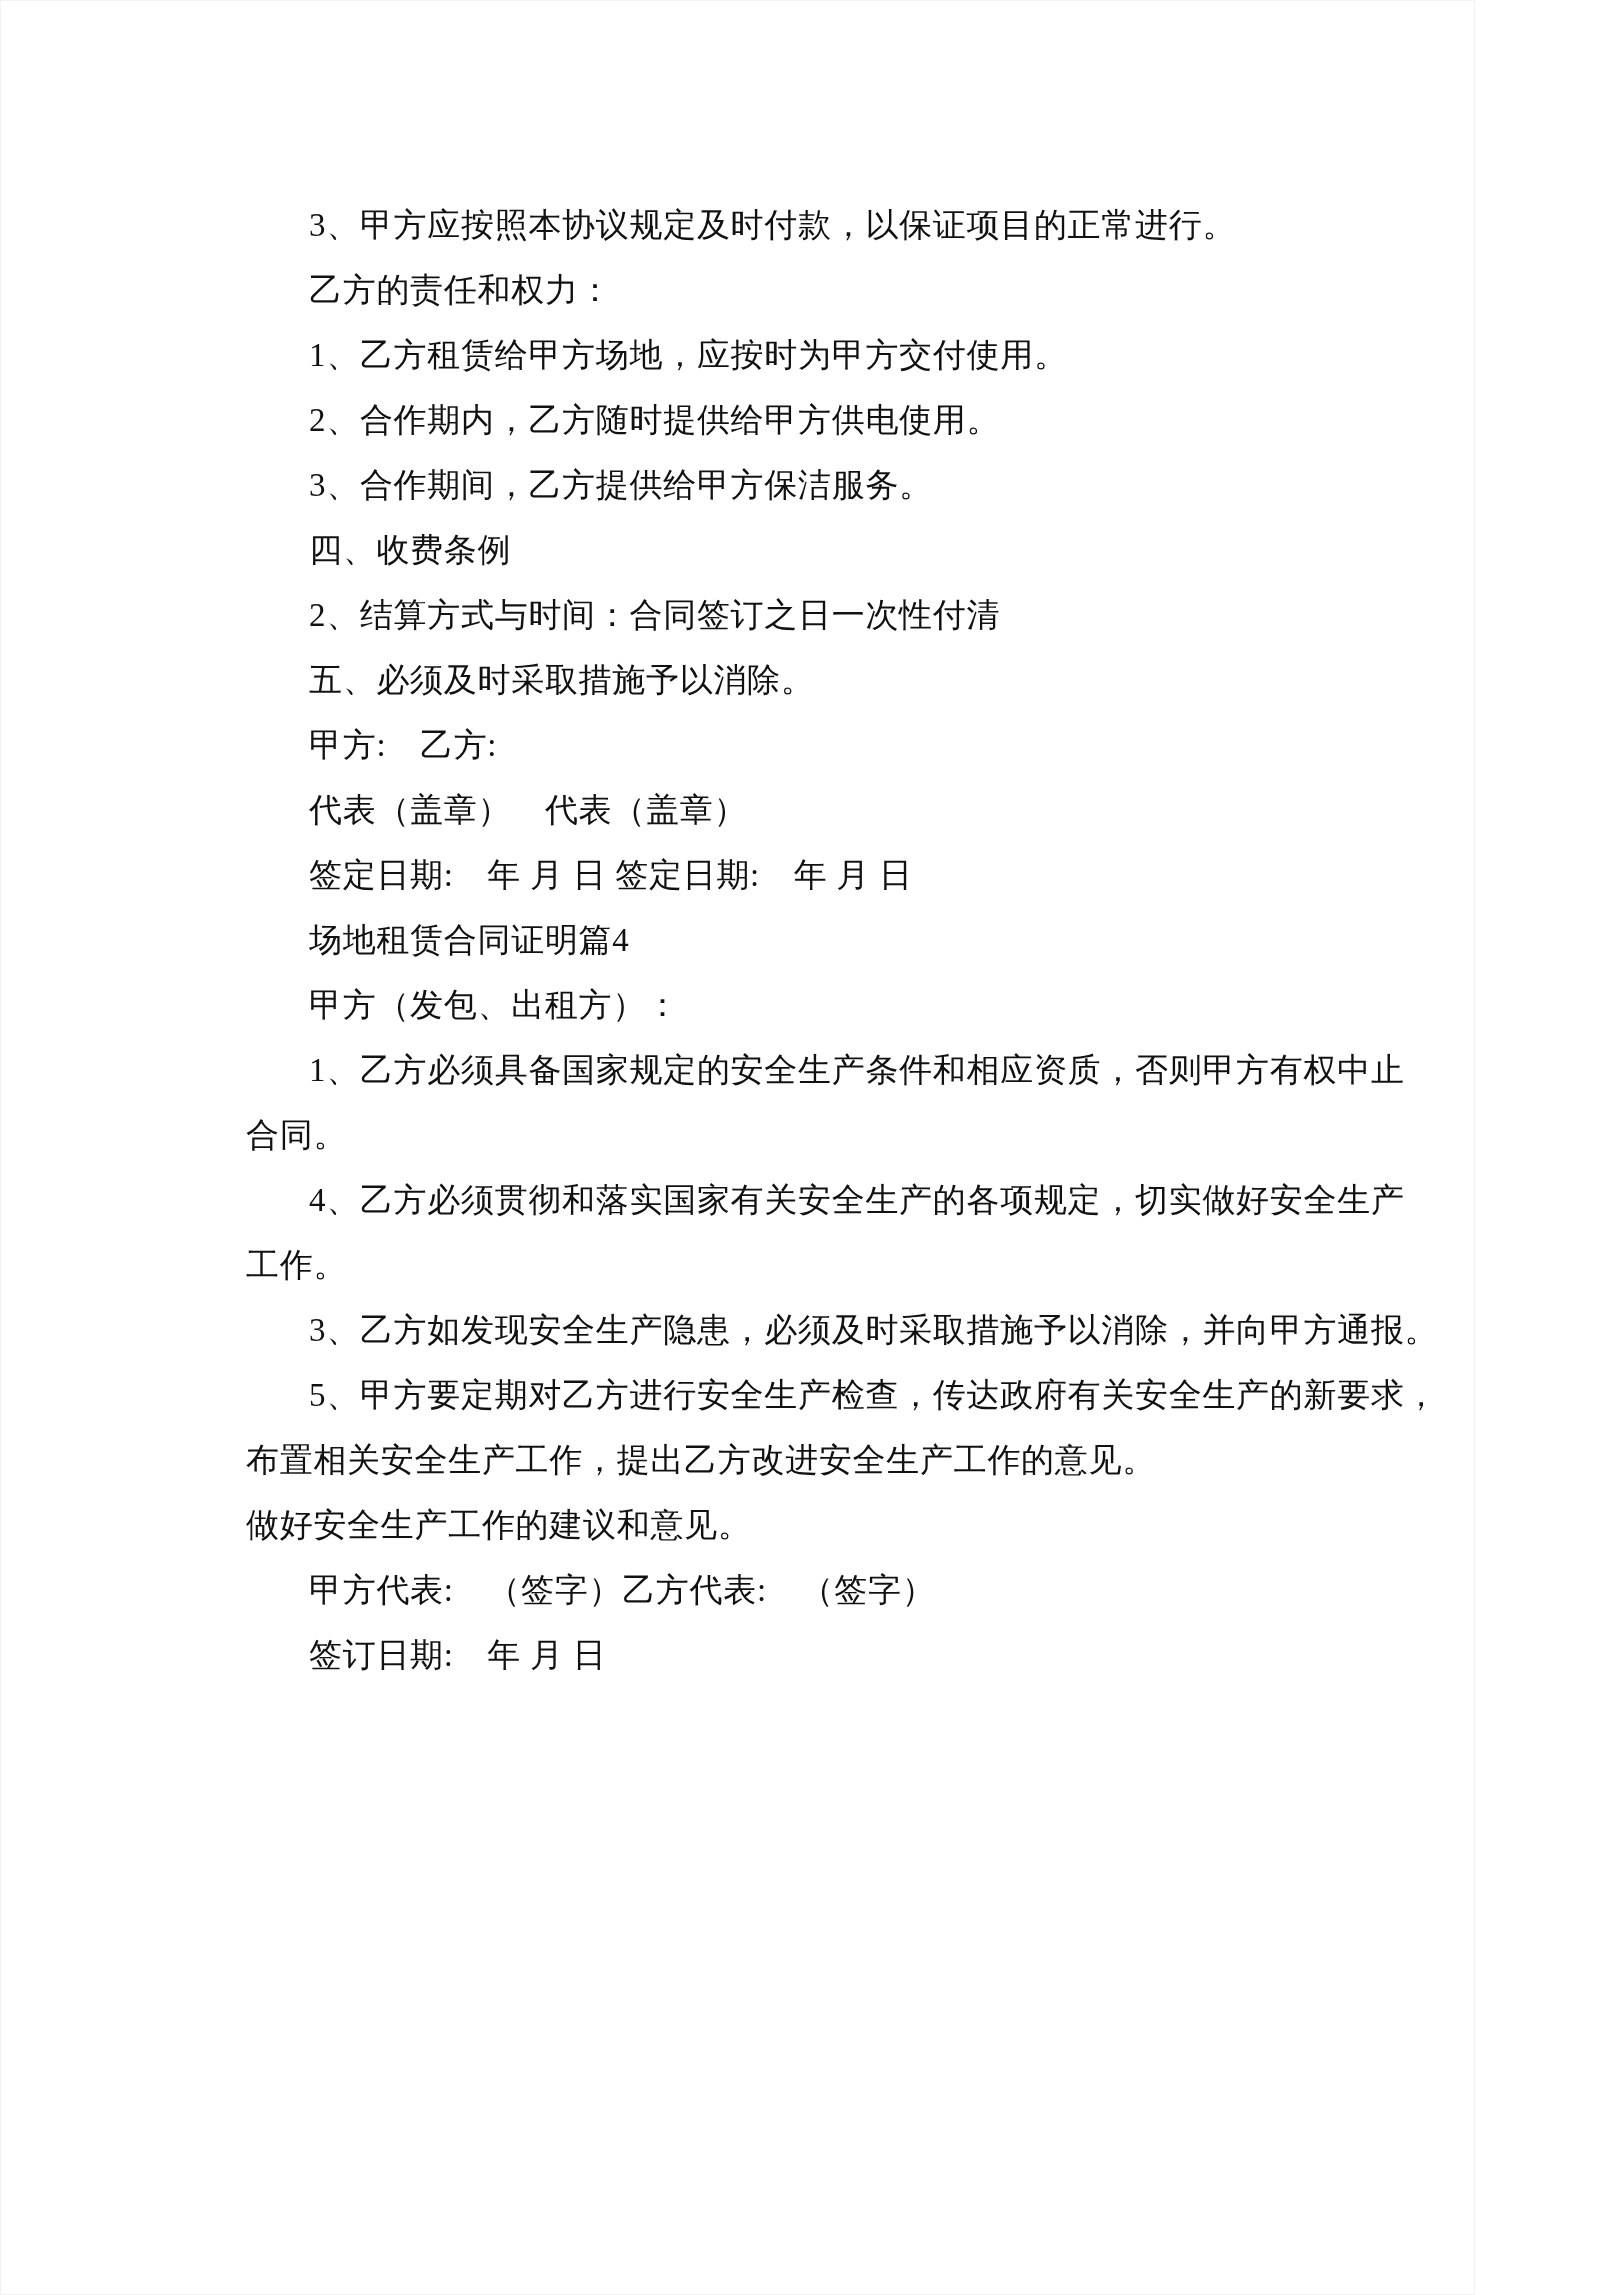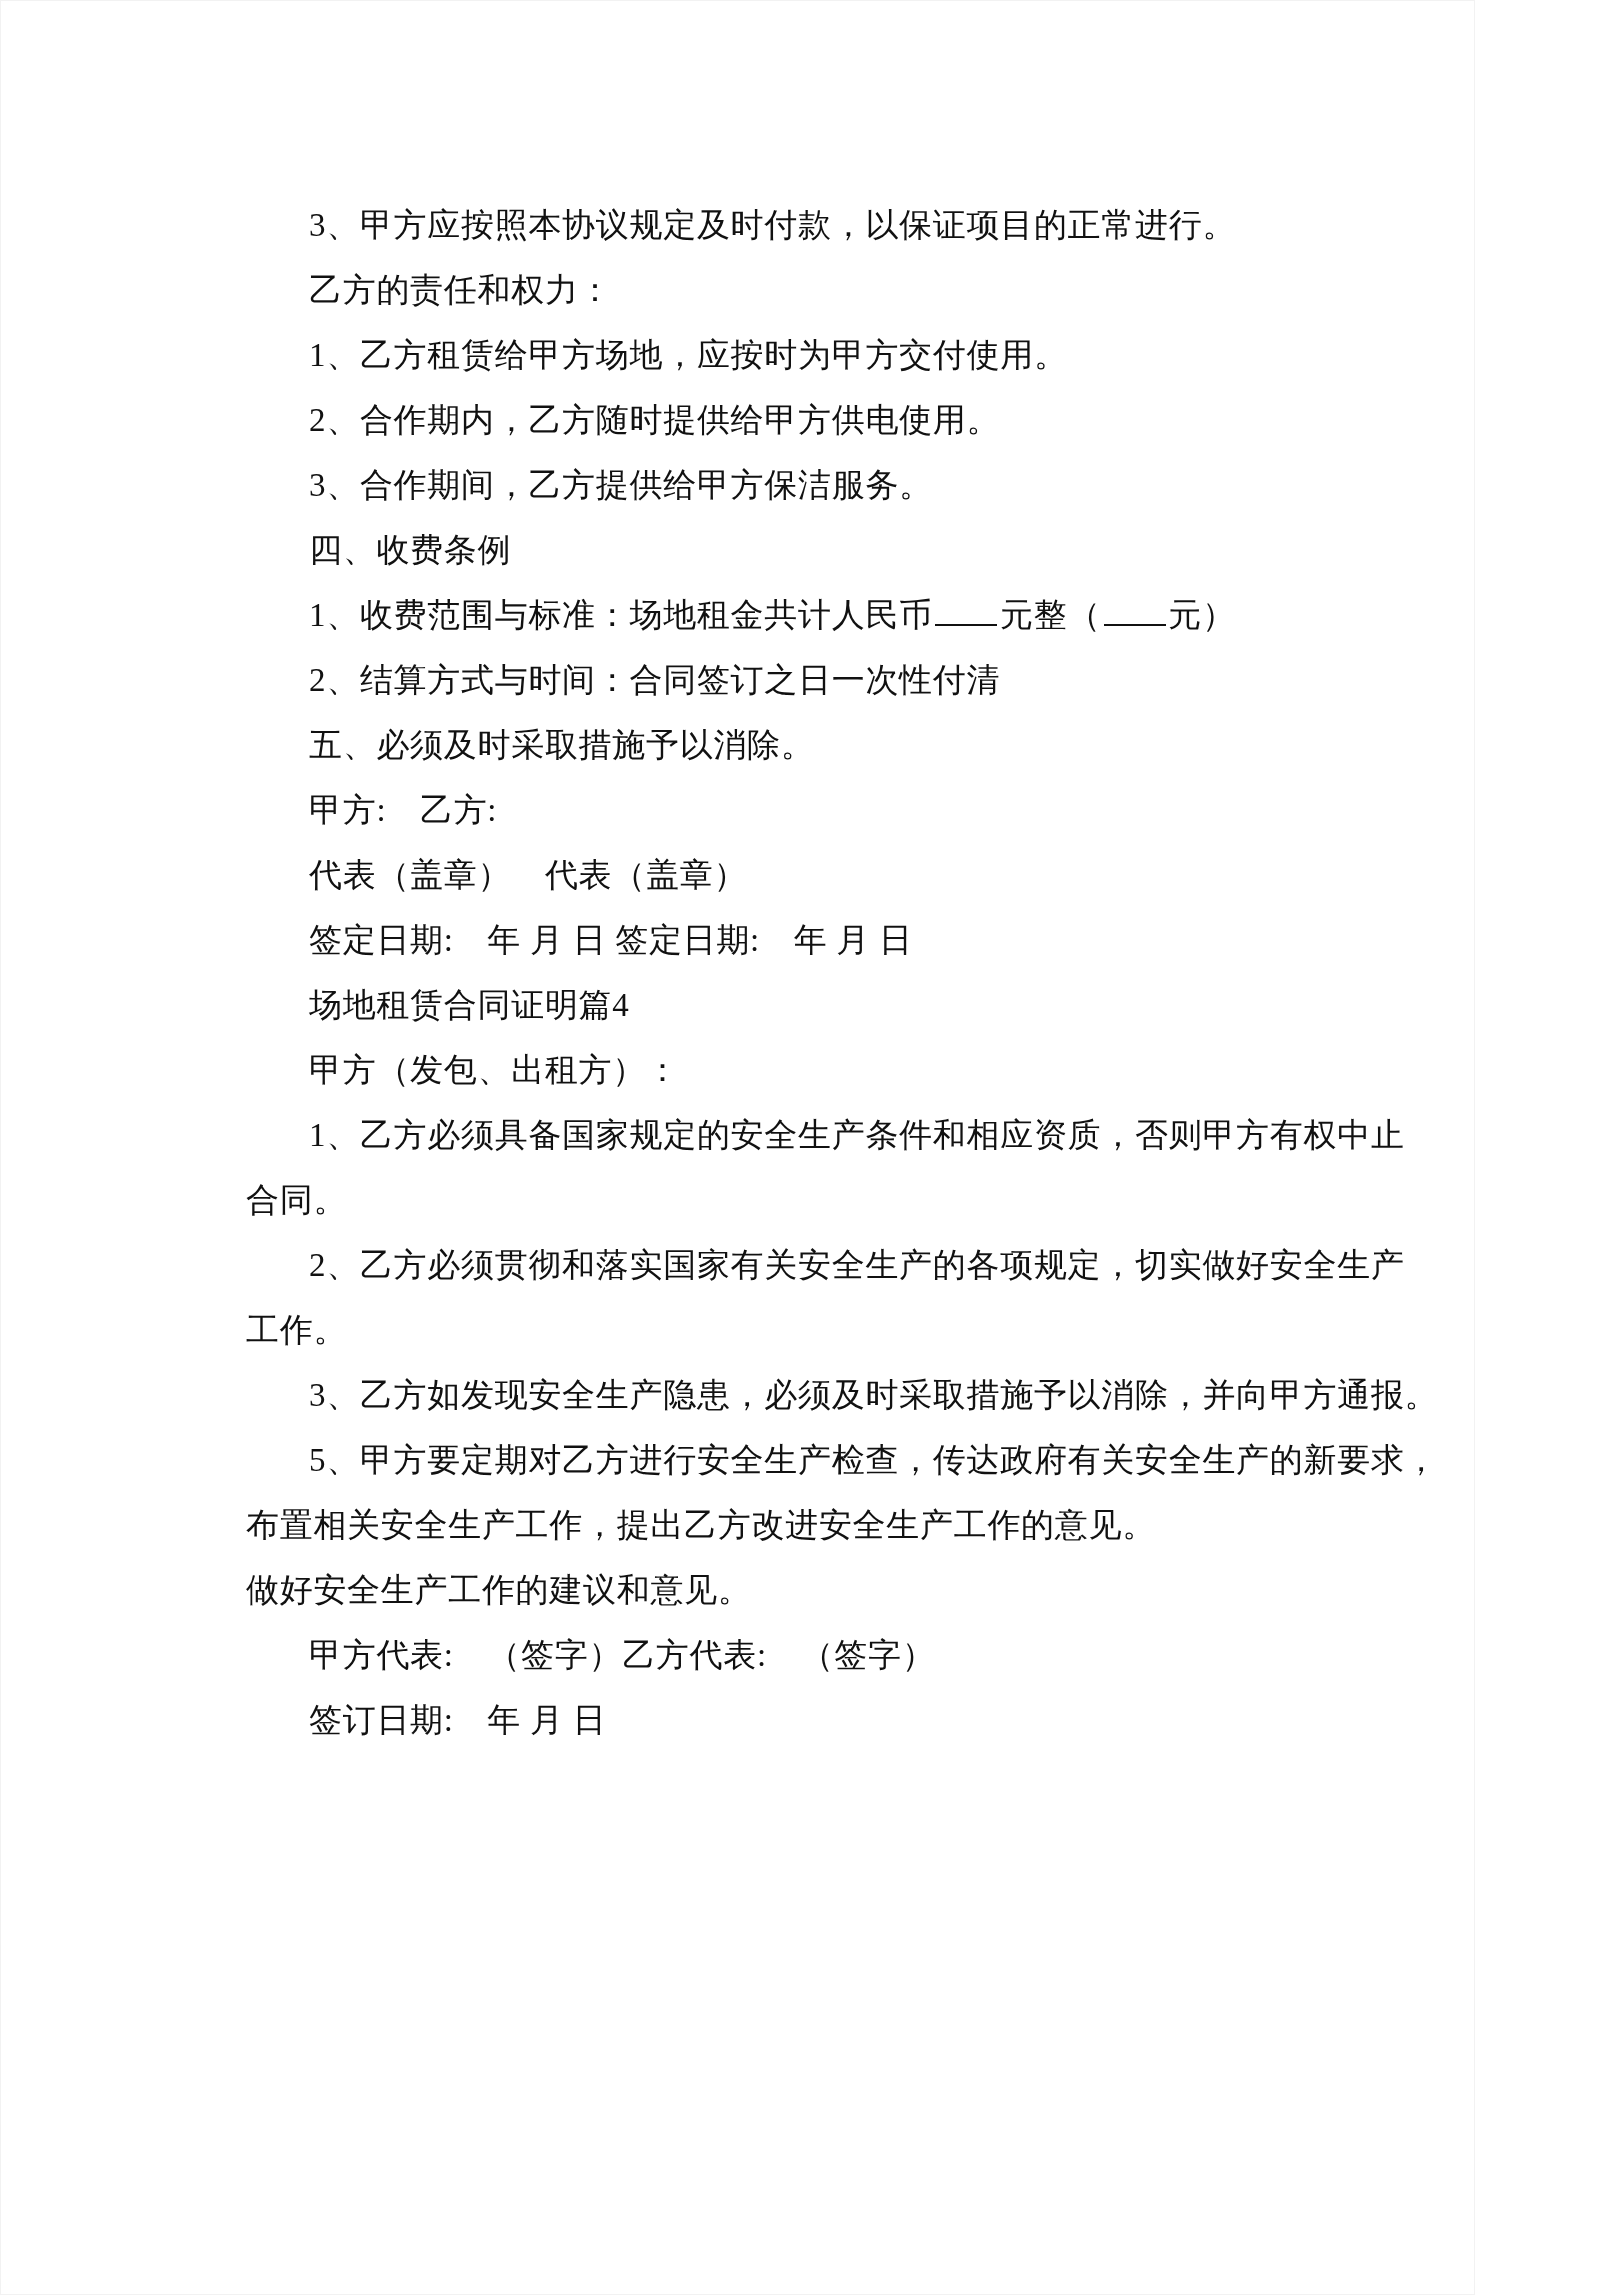--- a/index.html
+++ b/index.html
@@ -55,36 +55,33 @@
 <div class="page">
   <div class="content">
 
     <div class="line indent">3、甲方应按照本协议规定及时付款，以保证项目的正常进行。</div>
     <div class="line indent">乙方的责任和权力：</div>
     <div class="line indent">1、乙方租赁给甲方场地，应按时为甲方交付使用。</div>
     <div class="line indent">2、合作期内，乙方随时提供给甲方供电使用。</div>
     <div class="line indent">3、合作期间，乙方提供给甲方保洁服务。</div>
     <div class="line indent">四、收费条例</div>
 
-    <div class="line indent">
-      <span>1、收费范围与标准：场地租金共计人民币</span><span class="blank blank-s"></span><span>元整（</span><span class="blank blank-s"></span><span>元）</span>
-    </div>
 
     <div class="line indent">2、结算方式与时间：合同签订之日一次性付清</div>
     <div class="line indent">五、必须及时采取措施予以消除。</div>
     <div class="line indent">甲方:　乙方:</div>
     <div class="line indent">代表（盖章）　代表（盖章）</div>
 
 
     <div class="line indent">签定日期:　年 月 日 签定日期:　年 月 日</div>
     <div class="line indent">场地租赁合同证明篇4</div>
     <div class="line indent">甲方（发包、出租方）：</div>
     <div class="line indent">1、乙方必须具备国家规定的安全生产条件和相应资质，否则甲方有权中止</div>
     <div class="line">合同。</div>
-    <div class="line indent">2、乙方必须贯彻和落实国家有关安全生产的各项规定，切实做好安全生产</div>
+    <div class="line indent">4、乙方必须贯彻和落实国家有关安全生产的各项规定，切实做好安全生产</div>
     <div class="line">工作。</div>
     <div class="line indent">3、乙方如发现安全生产隐患，必须及时采取措施予以消除，并向甲方通报。</div>
     <div class="line indent">5、甲方要定期对乙方进行安全生产检查，传达政府有关安全生产的新要求，</div>
     <div class="line">布置相关安全生产工作，提出乙方改进安全生产工作的意见。</div>
     <div class="line">做好安全生产工作的建议和意见。</div>
     <div class="line indent">甲方代表:　（签字）乙方代表:　（签字）</div>
     <div class="line indent">签订日期:　年 月 日</div>
 
   </div>
 </div>

